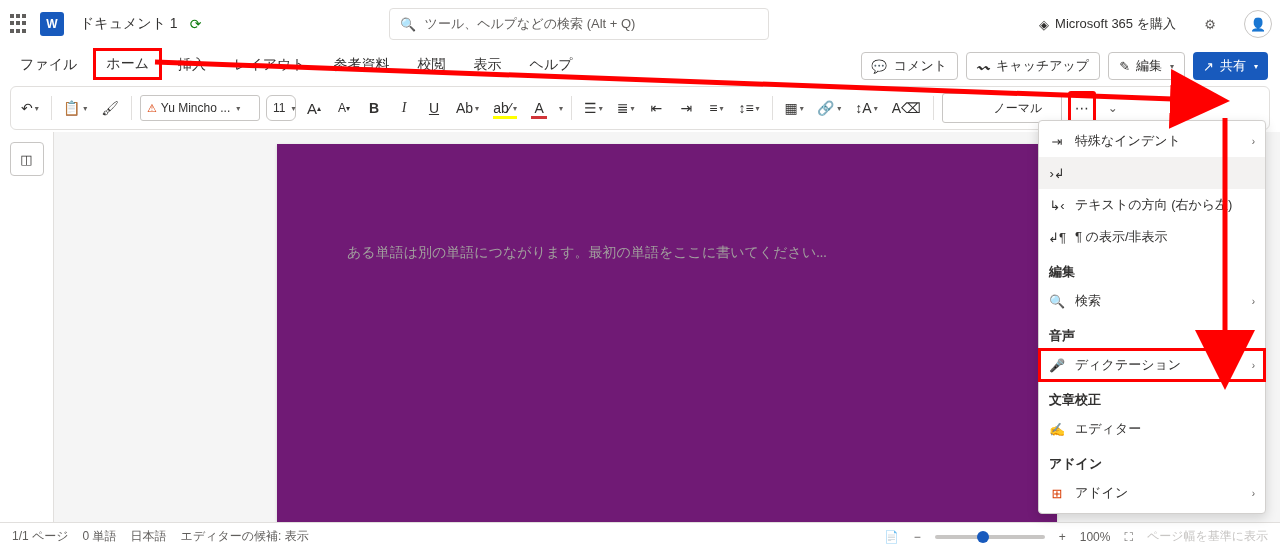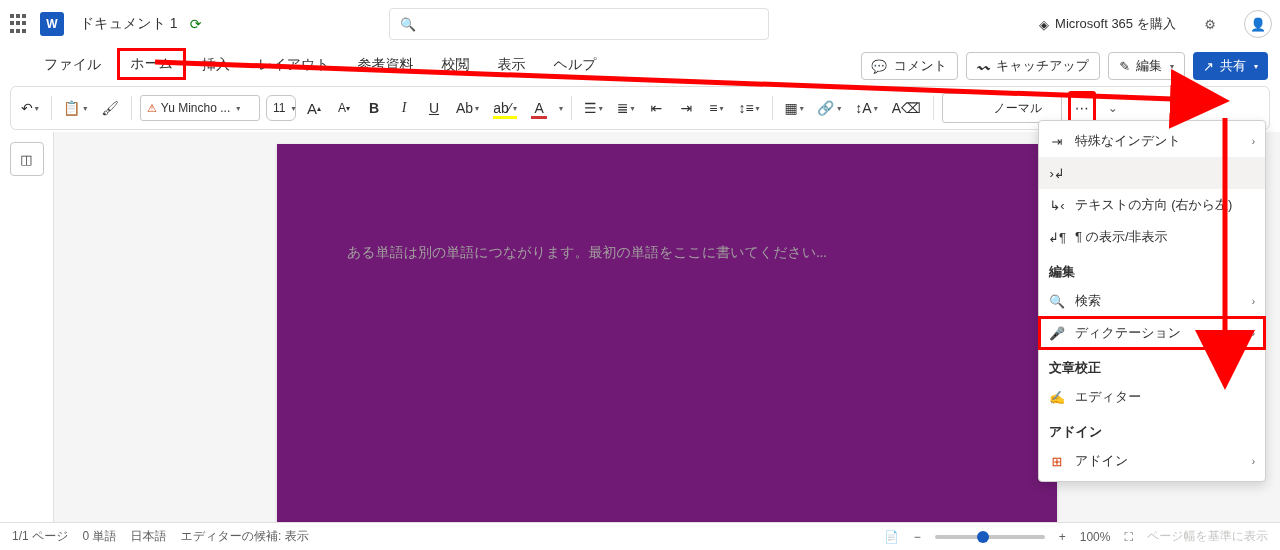--- a/index.html
+++ b/index.html
@@ -13,21 +13,21 @@
 .doc-title { font-size:14px; margin-left:8px; }
 .sync-icon { color:#107c10; margin-left:4px; font-size:14px; }
 .searchbox { margin-left:180px; width:380px; height:32px; border:1px solid #e1dfdd; border-radius:4px; display:flex; align-items:center; padding:0 10px; color:#605e5c; background:#fff; }
 .searchbox .mag { margin-right:8px; }
 .titlebar .spacer { flex:1; }
 .buy { display:flex; align-items:center; gap:6px; color:#323130; font-size:13px; }
 .gear, .avatar { width:28px; height:28px; display:flex; align-items:center; justify-content:center; border-radius:50%; color:#605e5c; margin-left:12px; cursor:pointer; }
 .avatar { border:1px solid #c8c6c4; }
 
 
-.menutabs { height:32px; display:flex; align-items:flex-end; padding-left:32px; gap:4px; }
+.menutabs { height:32px; display:flex; align-items:flex-end; padding-left:8px; gap:4px; }
 .tab { padding:6px 12px; font-size:14px; color:#323130; cursor:pointer; white-space:nowrap; }
 .tab.active { border:3px solid #ff0000; border-bottom:3px solid #ff0000; padding:4px 10px; }
 .right-actions { margin-left:auto; display:flex; gap:8px; padding-right:12px; }
 .pill { height:28px; border:1px solid #c8c6c4; border-radius:4px; display:flex; align-items:center; padding:0 10px; font-size:13px; gap:6px; cursor:pointer; background:#fff; }
 .share-btn { background:#185abd; color:#fff; border:none; }
 
 
 .ribbon { height:44px; margin:6px 10px 0 10px; border:1px solid #e1dfdd; border-radius:6px; display:flex; align-items:center; padding:0 6px; gap:6px; }
 .rbtn { min-width:24px; height:28px; display:flex; align-items:center; justify-content:center; padding:0 4px; border-radius:3px; cursor:pointer; color:#323130; font-size:14px; position:relative; }
 .rbtn.red-border { border:3px solid #ff0000; height:34px; }
@@ -86,20 +86,21 @@
       <span></span>
       <span></span>
       <span></span>
       <span></span>
     </div>
   <div class="app-icon">W</div>
   <div class="doc-title">ドキュメント 1</div>
   <span class="sync-icon">⟳</span>
   <div class="searchbox">
     <span class="mag">🔍</span>
+    <span>ツール、ヘルプなどの検索 (Alt + Q)</span>
   </div>
   <div class="spacer"></div>
   <div class="buy">
     <span>◈</span>
     <span>Microsoft 365 を購入</span>
   </div>
   <div class="gear">⚙</div>
   <div class="avatar">👤</div>
 </div>
 
@@ -203,20 +204,21 @@
   <div class="op-item">
       <span class="op-icon">↲¶</span>
       <span>¶ の表示/非表示</span>
     </div>
   <div class="op-header">編集</div>
   <div class="op-item">
       <span class="op-icon">🔍</span>
       <span>検索</span>
       <span class="arr">›</span>
     </div>
+  <div class="op-header">音声</div>
   <div class="op-item red-border">
       <span class="op-icon" style="color:#185abd">🎤</span>
       <span>ディクテーション</span>
       <span class="arr">›</span>
     </div>
   <div class="op-header">文章校正</div>
   <div class="op-item">
       <span class="op-icon" style="color:#185abd">✍</span>
       <span>エディター</span>
     </div>

